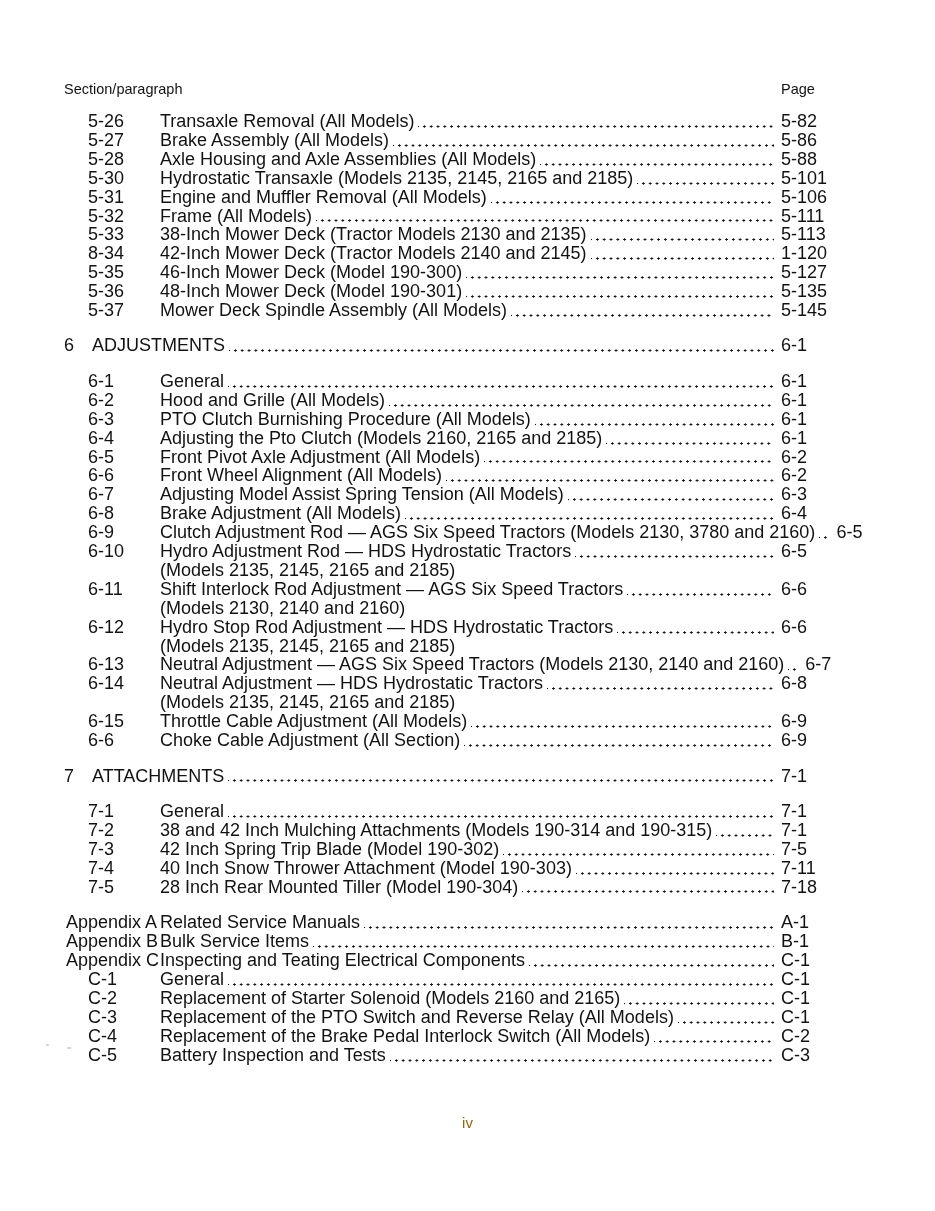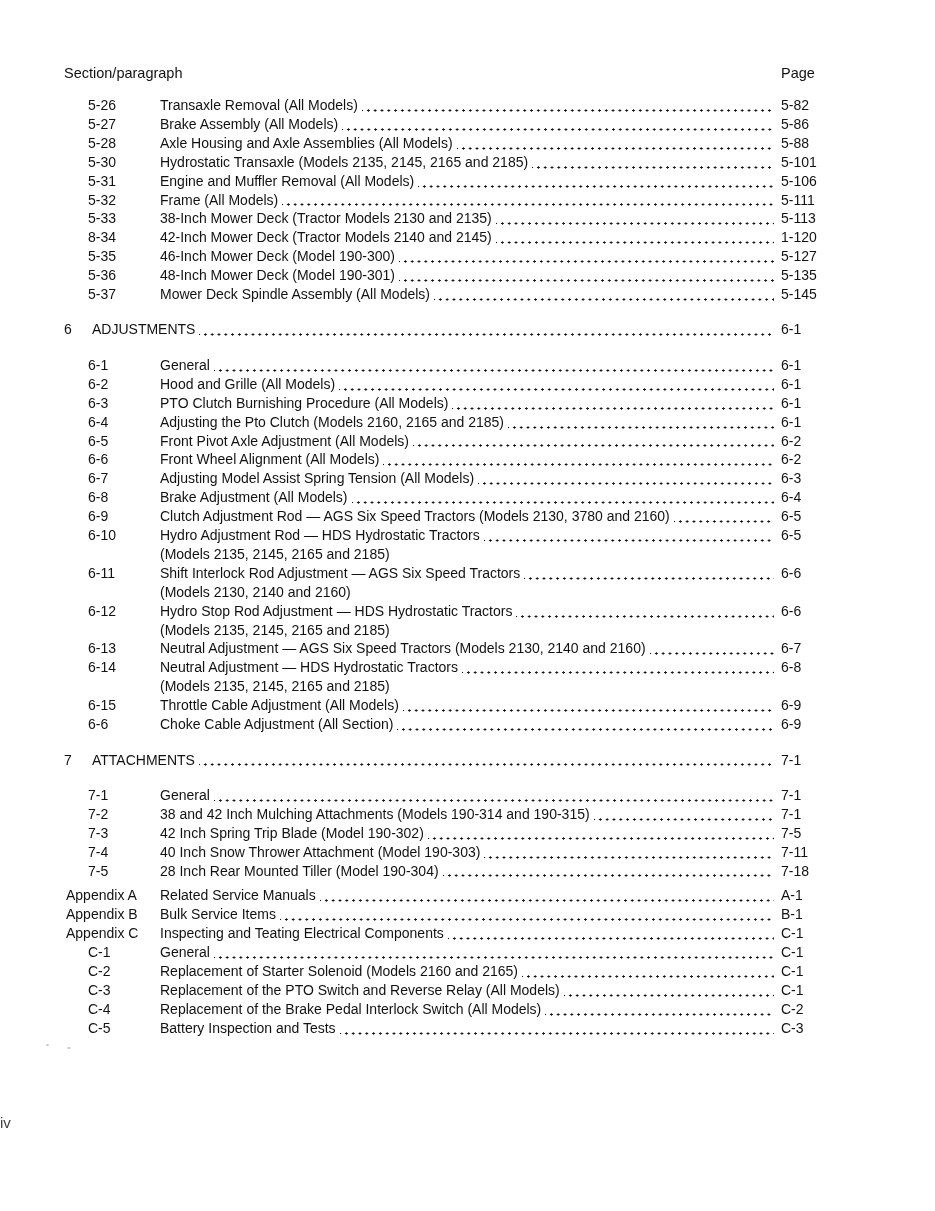--- a/index.html
+++ b/index.html
@@ -4,58 +4,58 @@
 <style>
   html, body { margin: 0; padding: 0; }
   body {
     width: 935px; height: 1211px;
     background: #ffffff;
     color: #121212;
     font-family: "Liberation Sans", sans-serif;
     position: relative;
     overflow: hidden;
   }
-  .sheet { position: absolute; left: 64px; top: 64px; width: 763px; }
+  .sheet { position: absolute; left: 64px; top: 80px; width: 763px; }
 
   .col-headers {
     display: flex; justify-content: space-between;
     font-size: 14.5px; line-height: 19px;
   }
   .col-headers .right { width: 46px; text-align: left; }
 
   .toc { margin-top: 13px; }
 
   .row {
     display: flex; align-items: center;
-    font-size: 14px; line-height: 18.9px;
+    font-size: 18px; line-height: 18.9px;
     white-space: nowrap;
   }
   .row .num   { flex: none; margin-left: 24px; width: 72px; }
   .row .title { flex: none; }
   .row .leader {
     flex: 1 1 auto; min-width: 10px; height: 18.9px;
     background-image: radial-gradient(circle, #161616 1.05px, rgba(0,0,0,0) 1.45px);
     background-size: 6.8px 3.4px;
     background-repeat: repeat-x;
     background-position: left 3px bottom 2.6px;
     margin: 0 7px 0 4px;
   }
   .row .page  { flex: none; width: 46px; }
 
   .row.chapter { margin-top: 16.5px; margin-bottom: 16.5px; }
   .row.chapter .num { margin-left: 0; width: 28px; }
 
   .row.appendix .num { margin-left: 2px; width: 94px; }
-  .row.gap-top { margin-top: 6px; }
+  .row.gap-top { margin-top: 17px; }
 
   .row.cont .leader, .row.cont .page { visibility: hidden; }
 
   .page-footer {
     position: absolute; left: 0; top: 1114px; width: 935px;
-    font-size: 15px; color: #404040;
+    text-align: center; font-size: 15px; color: #a16207;
   }
 
   .scan-artifact {
     position: absolute; background: #9a9a9a; border-radius: 50%;
   }
   .speck-1 { left: 46px; top: 1044px; width: 3px; height: 2px; opacity: .55; }
   .speck-2 { left: 67px; top: 1047px; width: 4px; height: 2px; opacity: .5; }
 </style>
 </head>
 <body>

